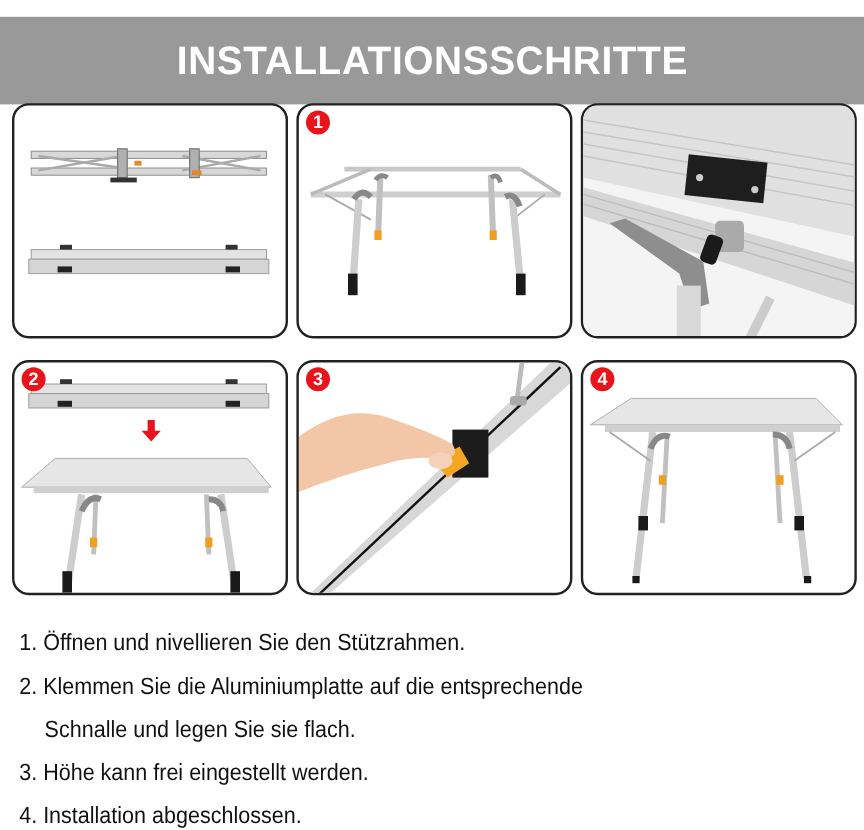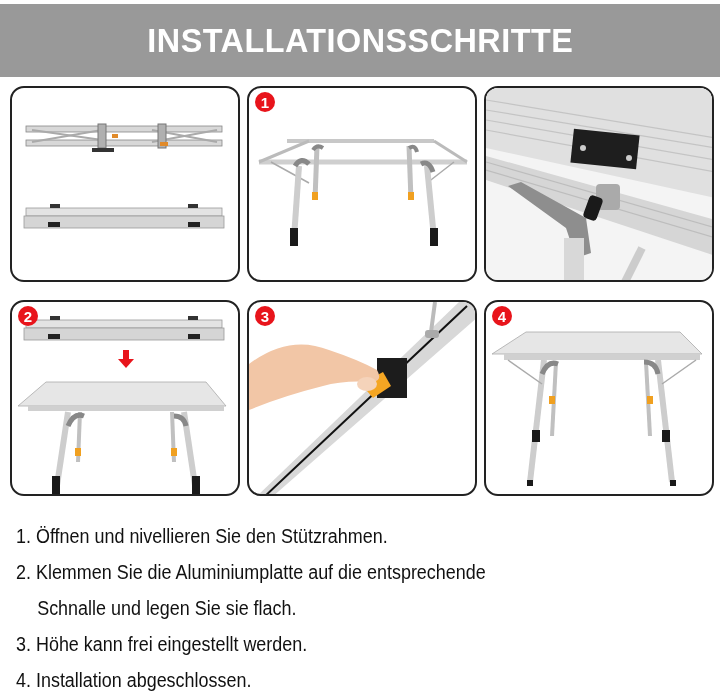--- a/index.html
+++ b/index.html
@@ -1,20 +1,20 @@
 <!DOCTYPE html>
 <html><head>
   <meta charset="utf-8">
   <style>
     * { box-sizing: border-box; margin: 0; padding: 0; }
     html, body { width: 720px; height: 692px; background: #ffffff; overflow: hidden; }
     body { font-family: "Liberation Sans", sans-serif; position: relative; }
 
     .header {
-      position: absolute; left: 0; top: 4px; width: 720px; height: 73px;
+      position: absolute; left: 0; top: 14px; width: 720px; height: 73px;
       background: #999999;
       display: flex; align-items: center; justify-content: center;
     }
     .header-title {
       color: #ffffff; font-weight: bold; font-size: 33px; letter-spacing: 0.5px;
       font-family: "Liberation Sans", sans-serif;
       transform: scaleX(0.98);
     }
 
     .panel {

